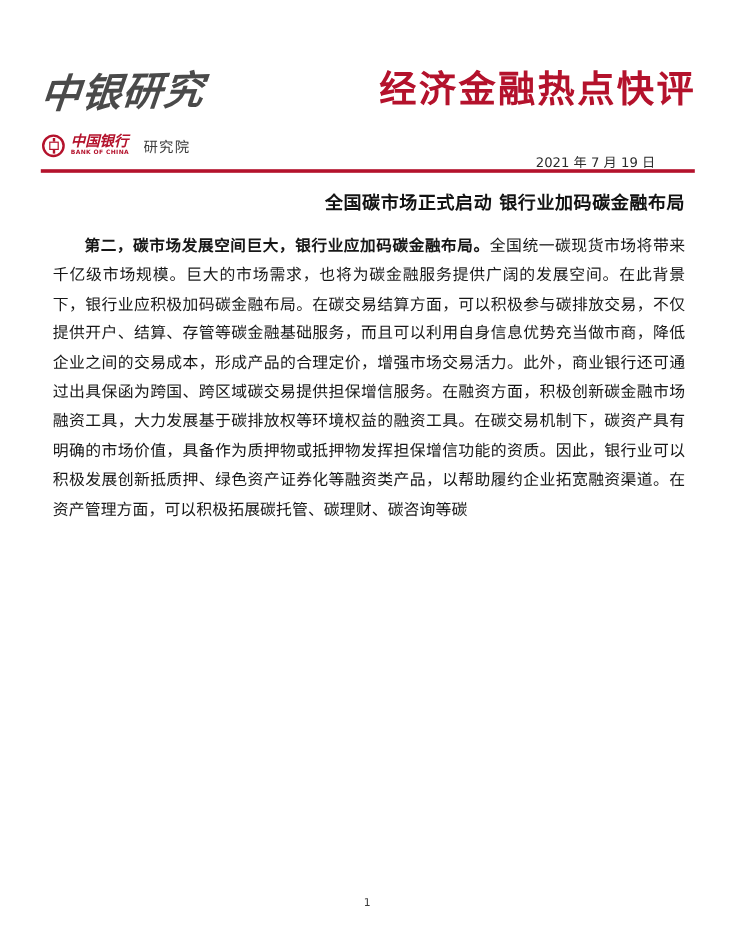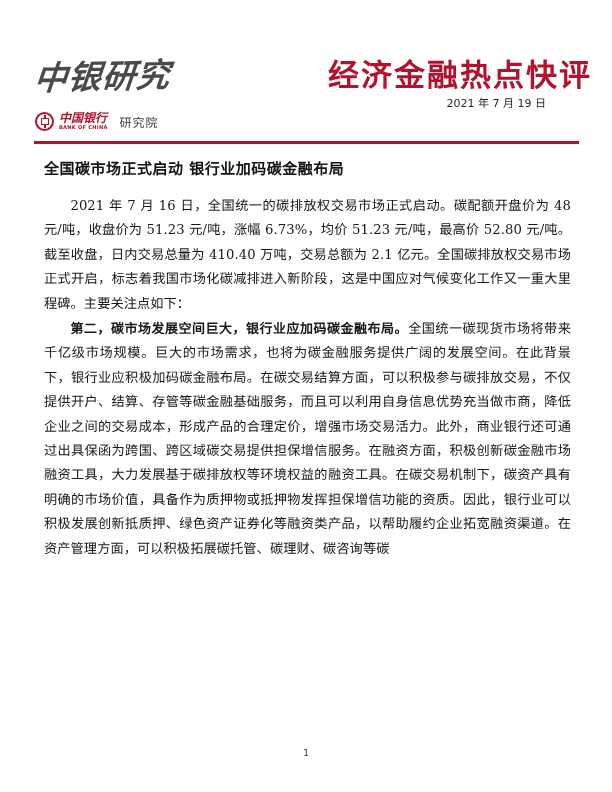--- a/index.html
+++ b/index.html
@@ -47,21 +47,21 @@
     color: #4a4a4a;
     font-style: italic;
     font-weight: 700;
     white-space: nowrap;
     transform: skewX(-7deg) rotate(-1.5deg);
     transform-origin: left center;
   }
 
   .masthead-title {
     position: absolute;
-    right: 20px;
+    right: 32px;
     top: 6px;
     font-family: "DejaVu Sans", "Liberation Sans", sans-serif;
     font-size: 31px;
     line-height: 46px;
     font-weight: 700;
     letter-spacing: 2px;
     color: #B4122C;
     white-space: nowrap;
   }
 
@@ -136,21 +136,21 @@
     font-family: "DejaVu Sans", "Liberation Sans", sans-serif;
     font-size: 12px;
     color: #3c3c3c;
     letter-spacing: 1px;
     white-space: nowrap;
   }
 
   .issue-line {
     position: absolute;
     right: 32px;
-    top: 48px;
+    top: 80px;
     display: flex;
     align-items: baseline;
     font-family: "DejaVu Sans", "Liberation Sans", sans-serif;
     font-size: 11px;
     color: #2a2a2a;
     white-space: nowrap;
   }
   .issue-date { margin-right: 34px; }
 
   .red-rule {
@@ -167,21 +167,21 @@
     position: absolute;
     left: 44px;
     top: 158px;
     width: 527px;
   }
 
   .doc-title {
     font-family: "DejaVu Sans", "Liberation Sans", sans-serif;
     font-size: 15px;
     font-weight: 700;
-    text-align: left;
+    text-align: right;
     letter-spacing: 0.5px;
     color: #131313;
     line-height: 22px;
     margin: 0 0 14px 0;
   }
 
   .para {
     font-family: "DejaVu Serif", "Liberation Serif", serif;
     font-size: 13.2px;
     line-height: 24.4px;
@@ -236,23 +236,20 @@
       <span class="issue-date">2021 年 7 月 19 日</span>
     </div>
 
     <div class="red-rule"></div>
   </div>
 
   <div class="article">
 
     <h1 class="doc-title">全国碳市场正式启动 银行业加码碳金融布局</h1>
 
-    <p class="para">
-      <span class="lead"></span><span>2021 年 7 月 16 日，全国统一的碳排放权交易市场正式启动。碳配额开盘价为 48 元/吨，收盘价为 51.23 元/吨，涨幅 6.73%，均价 51.23 元/吨，最高价 52.80 元/吨。截至收盘，日内交易总量为 410.40 万吨，交易总额为 2.1 亿元。全国碳排放权交易市场正式开启，标志着我国市场化碳减排进入新阶段，这是中国应对气候变化工作又一重大里程碑。主要关注点如下：</span>
-    </p>
 
 
     <p class="para">
       <span class="lead">第二，碳市场发展空间巨大，银行业应加码碳金融布局。</span><span>全国统一碳现货市场将带来千亿级市场规模。巨大的市场需求，也将为碳金融服务提供广阔的发展空间。在此背景下，银行业应积极加码碳金融布局。在碳交易结算方面，可以积极参与碳排放交易，不仅提供开户、结算、存管等碳金融基础服务，而且可以利用自身信息优势充当做市商，降低企业之间的交易成本，形成产品的合理定价，增强市场交易活力。此外，商业银行还可通过出具保函为跨国、跨区域碳交易提供担保增信服务。在融资方面，积极创新碳金融市场融资工具，大力发展基于碳排放权等环境权益的融资工具。在碳交易机制下，碳资产具有明确的市场价值，具备作为质押物或抵押物发挥担保增信功能的资质。因此，银行业可以积极发展创新抵质押、绿色资产证券化等融资类产品，以帮助履约企业拓宽融资渠道。在资产管理方面，可以积极拓展碳托管、碳理财、碳咨询等碳</span>
     </p>
 
   </div>
 
   <div class="page-number">1</div>
 

